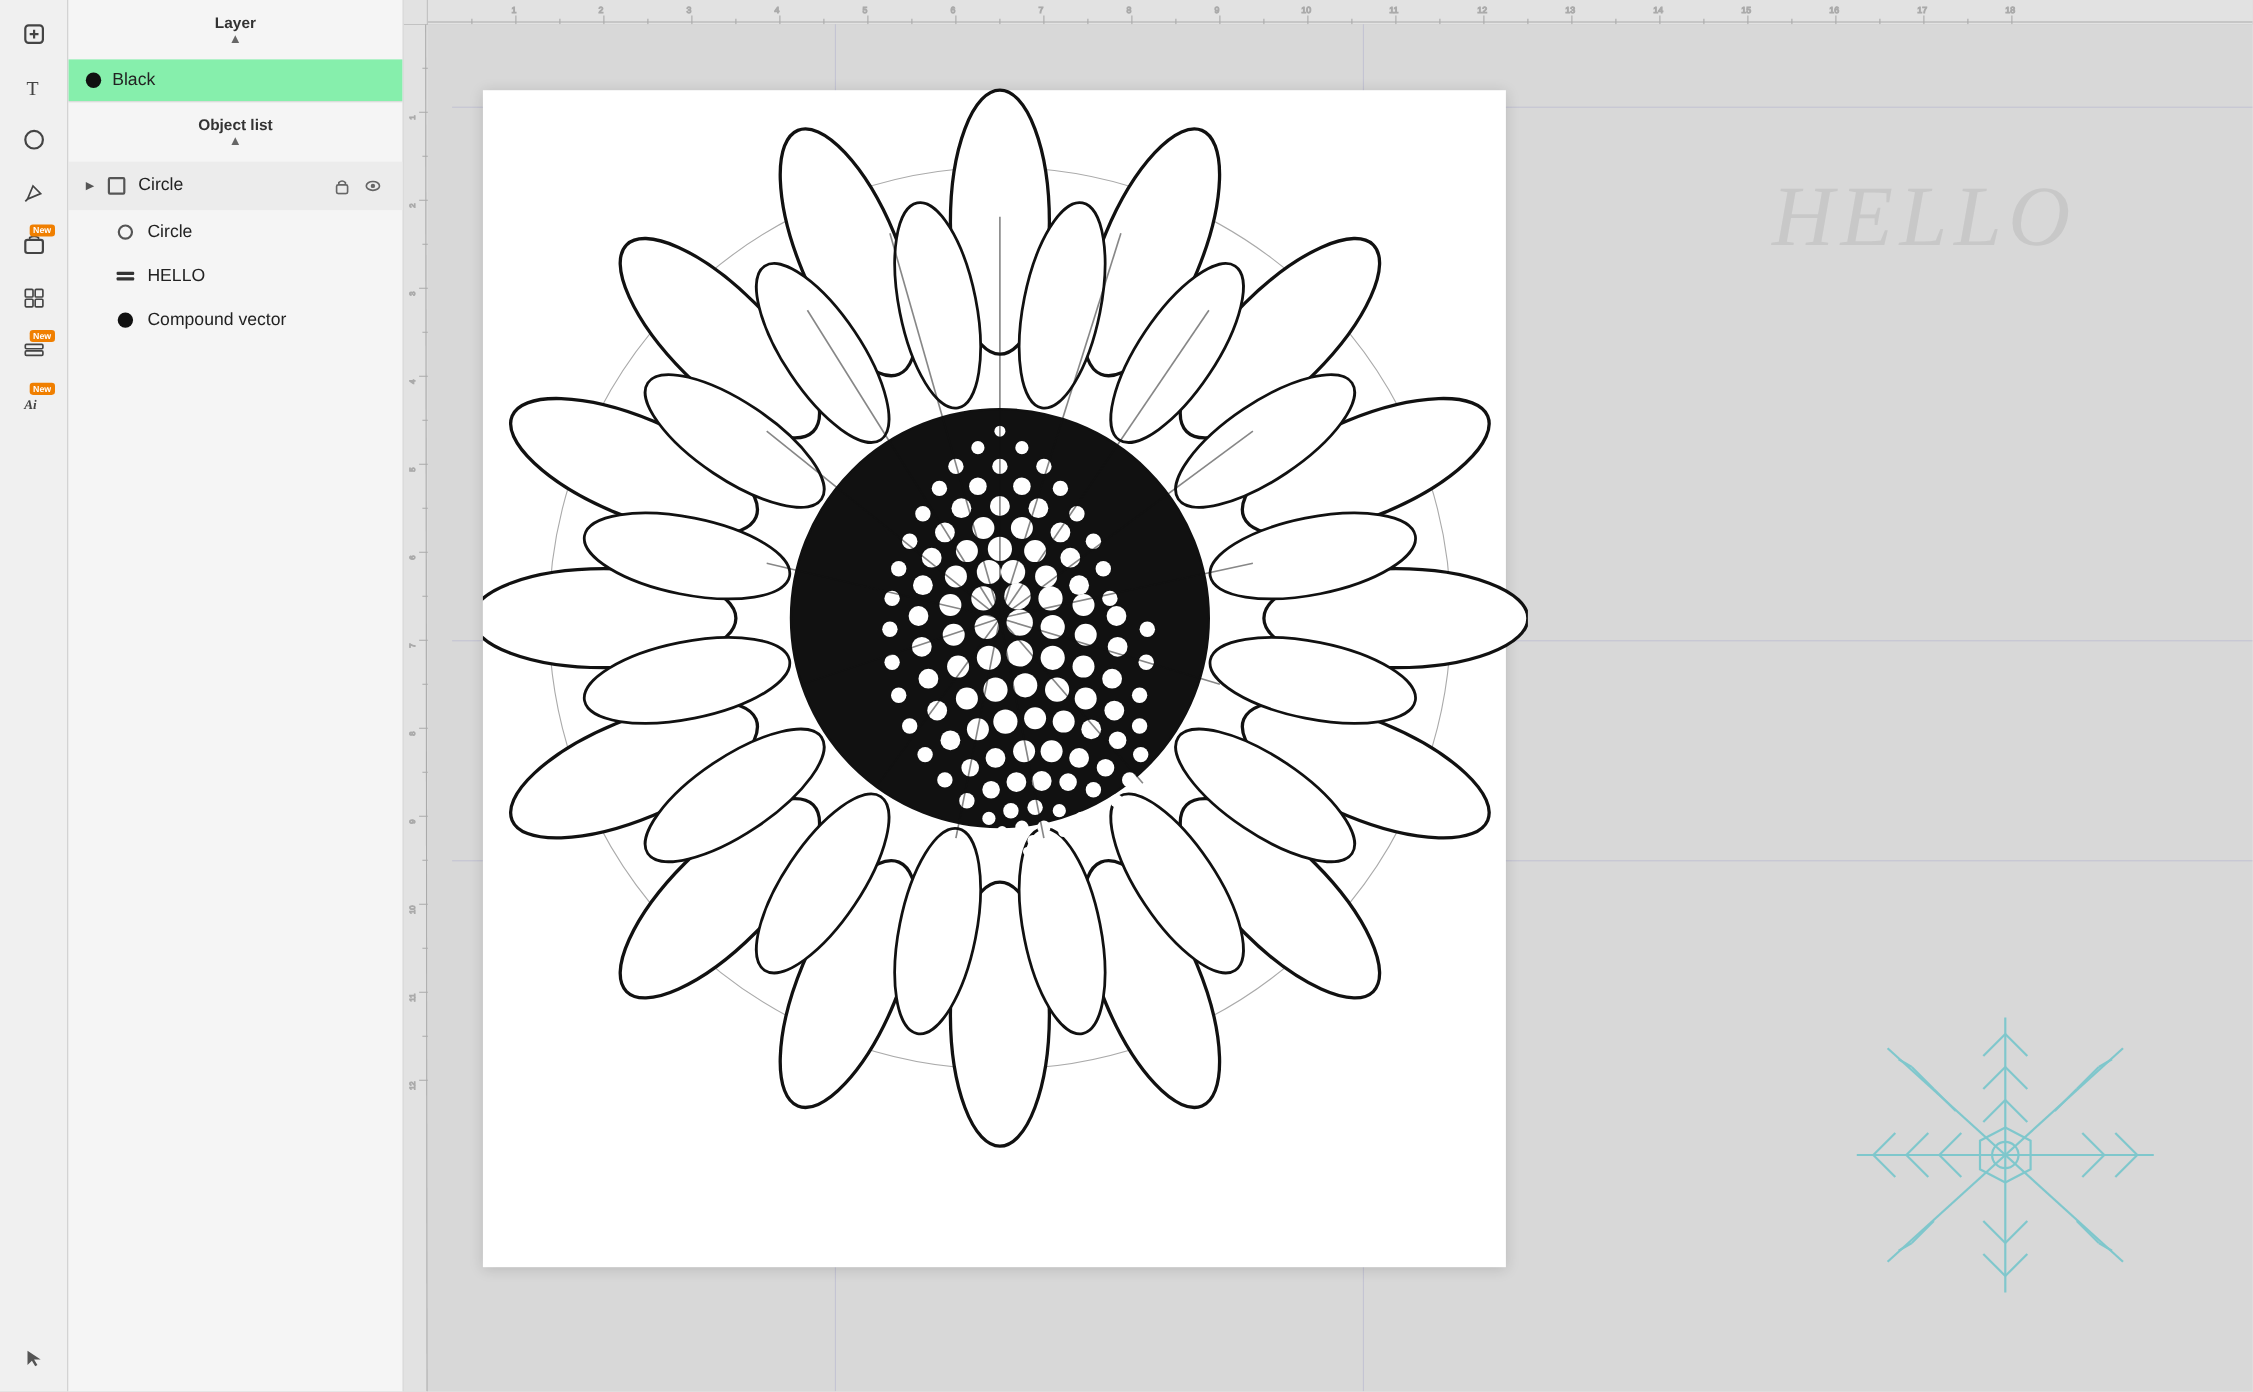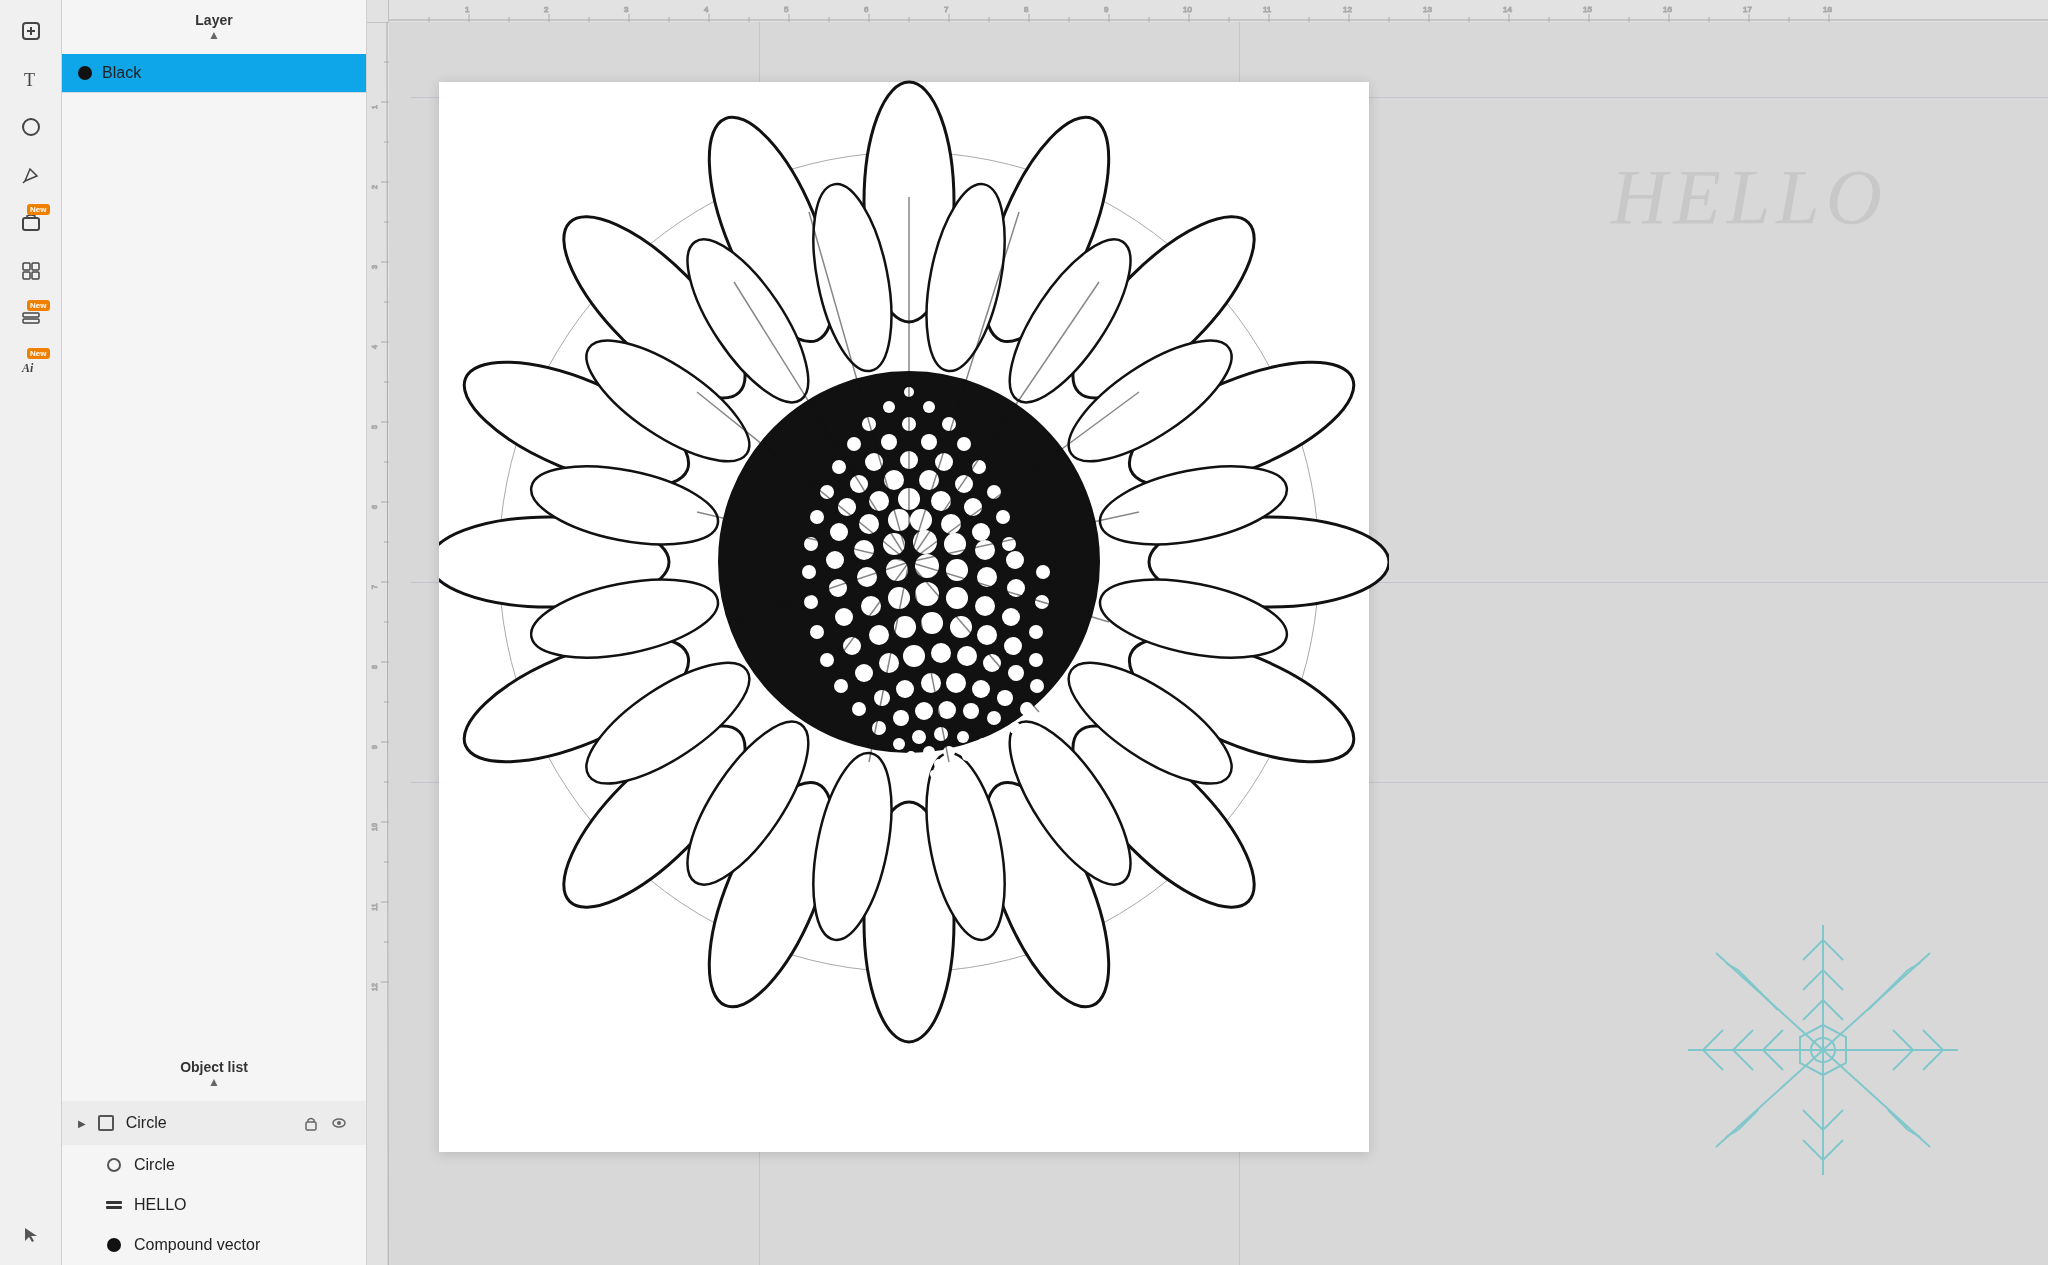--- a/index.html
+++ b/index.html
@@ -77,21 +77,21 @@
       font-size: 12px;
       color: #666;
     }
 
     
     .layer-item {
       display: flex;
       align-items: center;
       padding: 10px 16px;
       gap: 10px;
-      background: #0ea5e9;
+      background: #86efac;
       cursor: pointer;
     }
     .layer-dot {
       width: 14px;
       height: 14px;
       border-radius: 50%;
       background: #111;
       flex-shrink: 0;
     }
     .layer-name {
@@ -104,21 +104,20 @@
       height: 1px;
       background: #d8d8d8;
       margin: 0;
     }
 
     
     .object-list-section {
       flex: 1;
       display: flex;
       flex-direction: column;
-      justify-content: flex-end;
     }
 
     
     .object-item {
       display: flex;
       align-items: center;
       padding: 11px 16px;
       gap: 12px;
       cursor: pointer;
       background: transparent;

